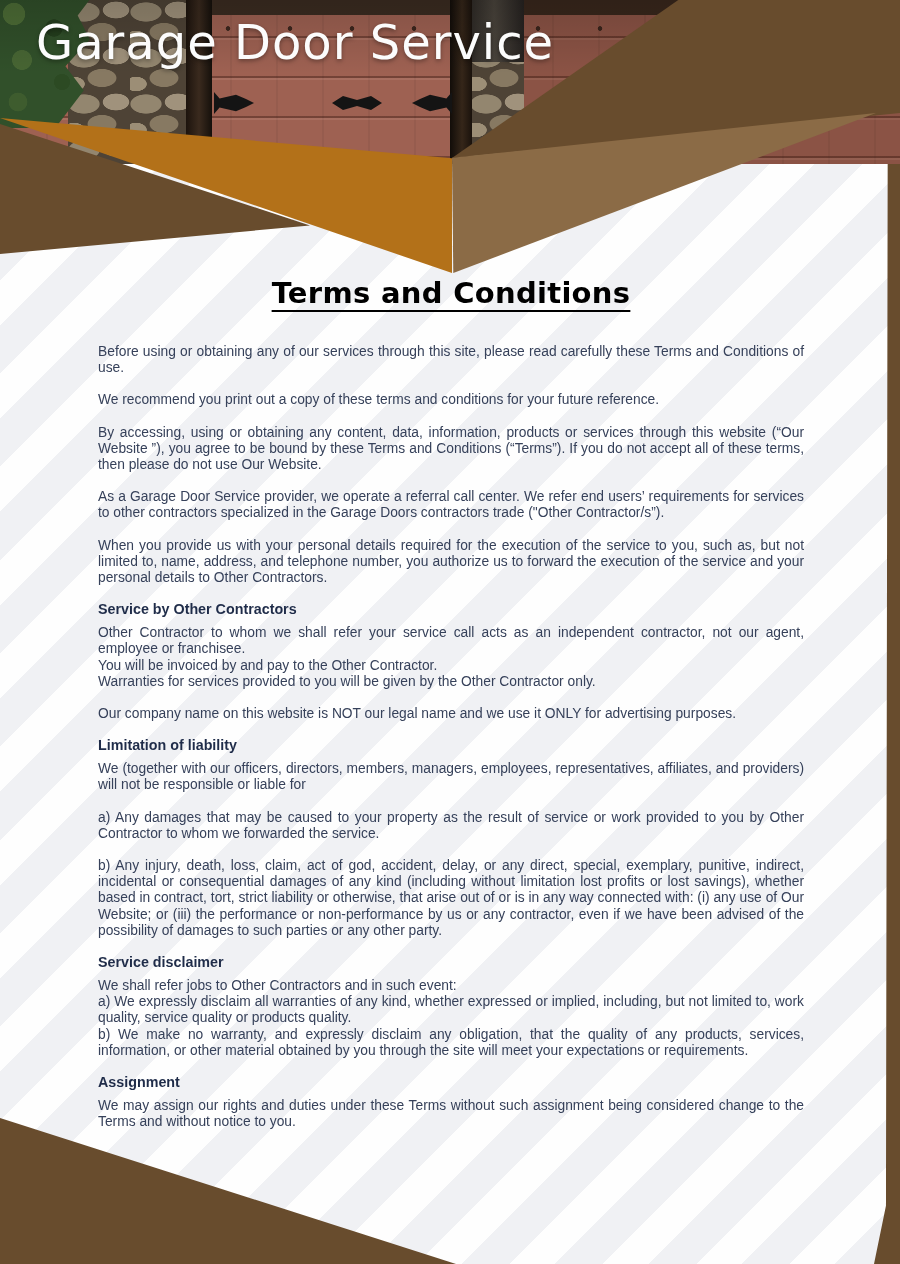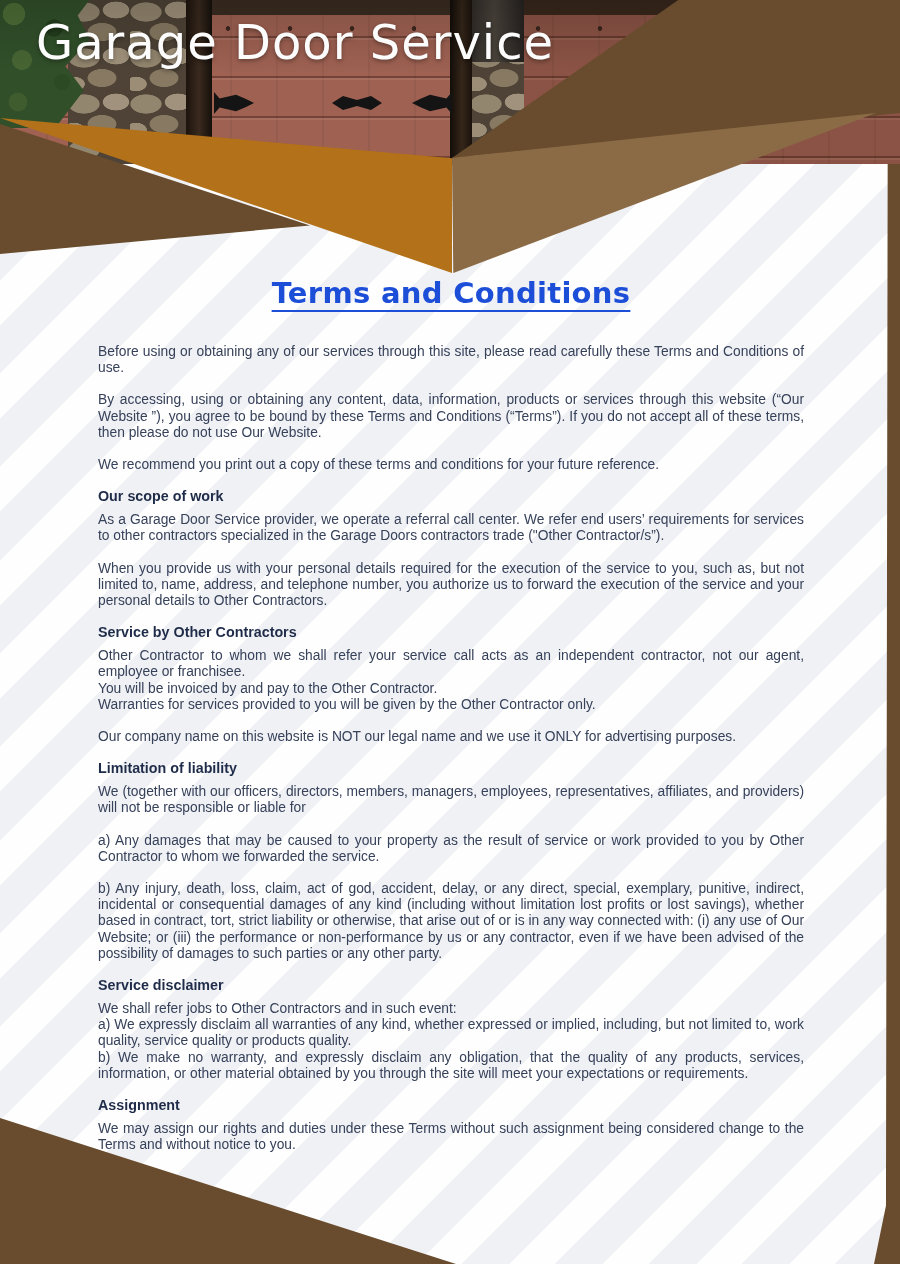--- a/index.html
+++ b/index.html
@@ -110,21 +110,21 @@
     font-size: 48px; font-weight: 400; letter-spacing: 1px;
     color: #fcfcfc; text-shadow: 0 2px 4px rgba(0,0,0,.35);
   }
 
   
   .content { position: absolute; left: 98px; top: 276px; width: 706px; }
   .page-heading {
     margin: 0 0 34px 0; text-align: center;
     font-family: "DejaVu Sans", sans-serif;
     font-size: 29px; font-weight: 700; letter-spacing: .3px;
-    color: #1d4ed8;
+    color: #000000;
     text-decoration: underline; text-decoration-thickness: 2px; text-underline-offset: 7px;
   }
   .content p {
     margin: 8px 0 16px 0;
     font-size: 13.8px; line-height: 16.2px;
     color: var(--text, #36415a);
     text-align: justify;
     white-space: pre-line;
   }
   .content h3 {
@@ -164,25 +164,24 @@
   <div class="shape tri-dark-right"></div>
   <div class="shape tri-dark-left"></div>
   <div class="shape tri-gold"></div>
   <div class="shape tri-tan"></div>
 
   <main class="content">
     <h2 class="page-heading">Terms and Conditions</h2>
     <div id="sections">
         <section>
           <p>Before using or obtaining any of our services through this site, please read carefully these Terms and Conditions of use.</p>
+          <p>We recommend you print out a copy of these terms and conditions for your future reference.</p>
           <p>By accessing, using or obtaining any content, data, information, products or services through this website (“Our Website ”), you agree to be bound by these Terms and Conditions (“Terms”). If you do not accept all of these terms, then please do not use Our Website.</p>
-          <p>We recommend you print out a copy of these terms and conditions for your future reference.</p>
-        </section>
-        <section>
-          <h3>Our scope of work</h3>
+        </section>
+        <section>
           <p>As a Garage Door Service provider, we operate a referral call center. We refer end users’ requirements for services to other contractors specialized in the Garage Doors contractors trade ("Other Contractor/s”).</p>
         </section>
         <section>
           <p>When you provide us with your personal details required for the execution of the service to you, such as, but not limited to, name, address, and telephone number, you authorize us to forward the execution of the service and your personal details to Other Contractors.</p>
         </section>
         <section>
           <h3>Service by Other Contractors</h3>
           <p>Other Contractor to whom we shall refer your service call acts as an independent contractor, not our agent, employee or franchisee.
 You will be invoiced by and pay to the Other Contractor.
 Warranties for services provided to you will be given by the Other Contractor only.</p>

